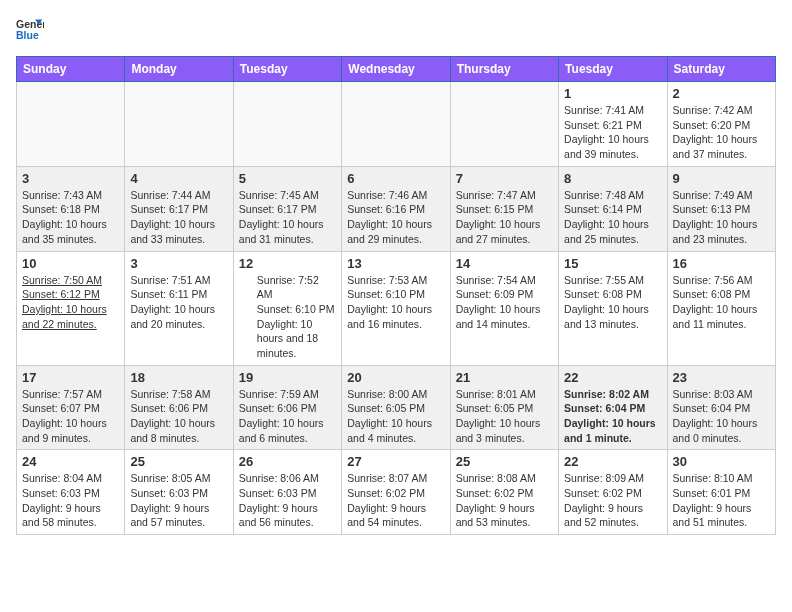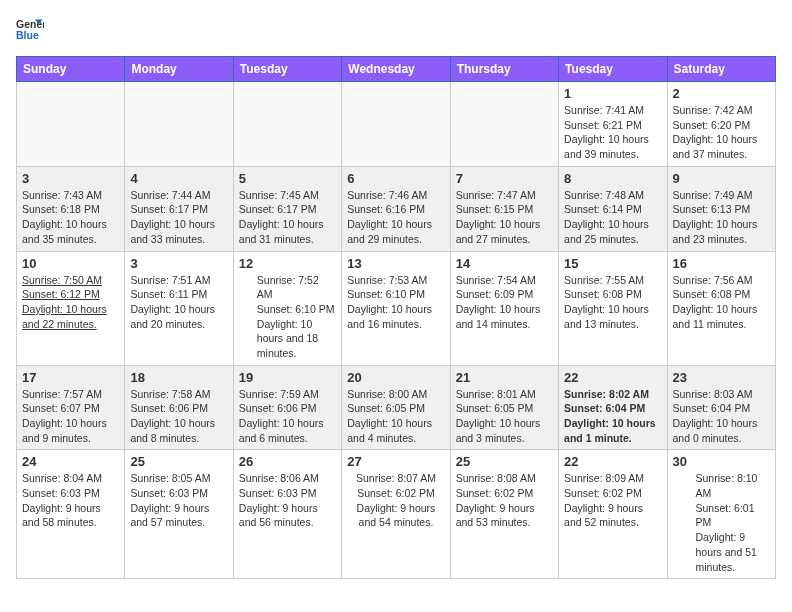--- a/index.html
+++ b/index.html
@@ -272,37 +272,37 @@
 Daylight: 9 hours and 57 minutes.</div>
         </td>
         <td>
           <span class="day-num">26</span>
           <div style="white-space: pre-line; line-height: 1.4;">Sunrise: 8:06 AM
 Sunset: 6:03 PM
 Daylight: 9 hours and 56 minutes.</div>
         </td>
         <td>
           <span class="day-num">27</span>
-          <div style="white-space: pre-line; line-height: 1.4; text-align: center;">Sunrise: 8:07 AM
+          <div style="white-space: pre-line; line-height: 1.4;">Sunrise: 8:07 AM
 Sunset: 6:02 PM
 Daylight: 9 hours and 54 minutes.</div>
         </td>
         <td>
           <span class="day-num">25</span>
           <div style="white-space: pre-line; line-height: 1.4;">Sunrise: 8:08 AM
 Sunset: 6:02 PM
 Daylight: 9 hours and 53 minutes.</div>
         </td>
         <td>
           <span class="day-num">22</span>
           <div style="white-space: pre-line; line-height: 1.4;">Sunrise: 8:09 AM
 Sunset: 6:02 PM
 Daylight: 9 hours and 52 minutes.</div>
         </td>
         <td>
           <span class="day-num">30</span>
-          <div style="white-space: pre-line; line-height: 1.4; margin-left: 23px;">Sunrise: 8:10 AM
+          <div style="white-space: pre-line; line-height: 1.4;">Sunrise: 8:10 AM
 Sunset: 6:01 PM
 Daylight: 9 hours and 51 minutes.</div>
         </td>
       </tr>
     </tbody>
 </table>
 
 </body></html>

